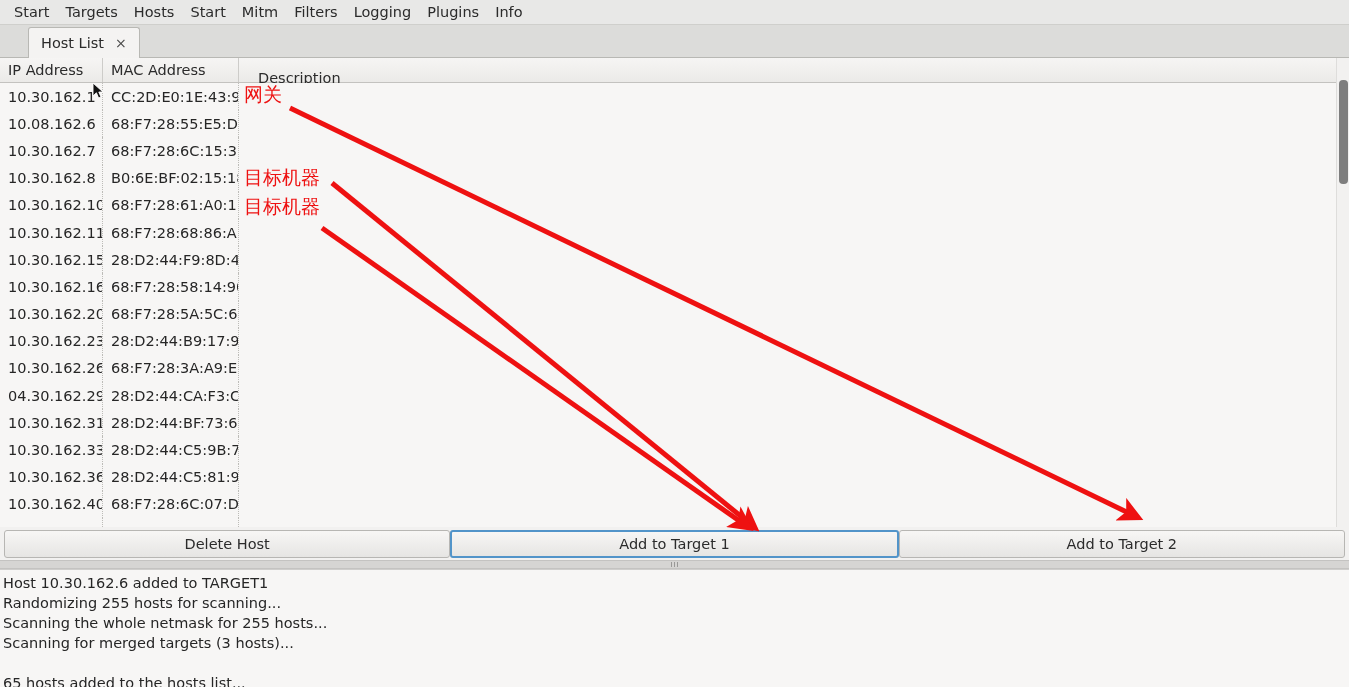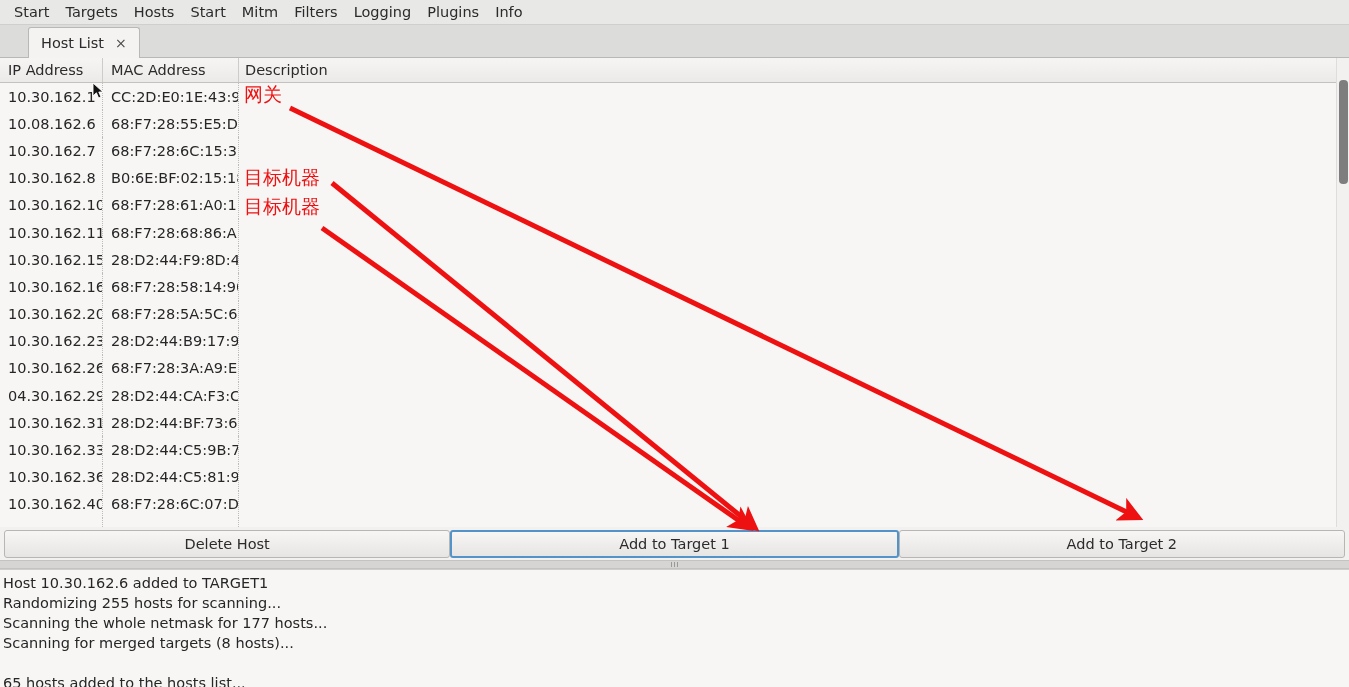--- a/index.html
+++ b/index.html
@@ -69,21 +69,21 @@
   .th {
     position: absolute; top: 0; height: 24px;
     display: flex; align-items: center;
     font-size: 14.5px; color: #2b2b2b;
     padding-left: 8px;
     border-right: 1px solid #cdccc9;
     white-space: nowrap;
   }
   .th.c0 { left: 0;    width: 103px; }
   .th.c1 { left: 103px; width: 136px; }
-  .th.c2 { left: 237px; width: 1100px; border-right: none; }
+  .th.c2 { left: 250px; width: 1100px; border-right: none; margin-top: 8px; }
 
   
   .list-area {
     position: absolute; left: 0; top: 83px;
     width: 1349px; height: 444px;
     background: #f7f6f5;
     overflow: hidden;
   }
   .list-inner { position: relative; width: 1349px; }
   .row {
@@ -332,22 +332,22 @@
 
   <div class="splitter">
     <div class="grip"></div>
     <div class="grip"></div>
     <div class="grip"></div>
   </div>
 
   <div class="logpane" id="logpane">
       <div class="logline">Host 10.30.162.6 added to TARGET1</div>
       <div class="logline">Randomizing 255 hosts for scanning...</div>
-      <div class="logline">Scanning the whole netmask for 177 hosts...</div>
-      <div class="logline">Scanning for merged targets (8 hosts)...</div>
+      <div class="logline">Scanning the whole netmask for 255 hosts...</div>
+      <div class="logline">Scanning for merged targets (3 hosts)...</div>
       <div class="logline blank">&nbsp;</div>
       <div class="logline">65 hosts added to the hosts list...</div>
     </div>
 
   <div class="annot-layer">
     <svg class="annot-svg" width="1349" height="687">
       <defs>
         <marker id="ah" markerWidth="5" markerHeight="5" refX="3.6" refY="2.5" orient="auto" markerUnits="strokeWidth">
           <path d="M0,0 L5,2.5 L0,5 L1.2,2.5 z" fill="#ee1111"></path>
         </marker>

